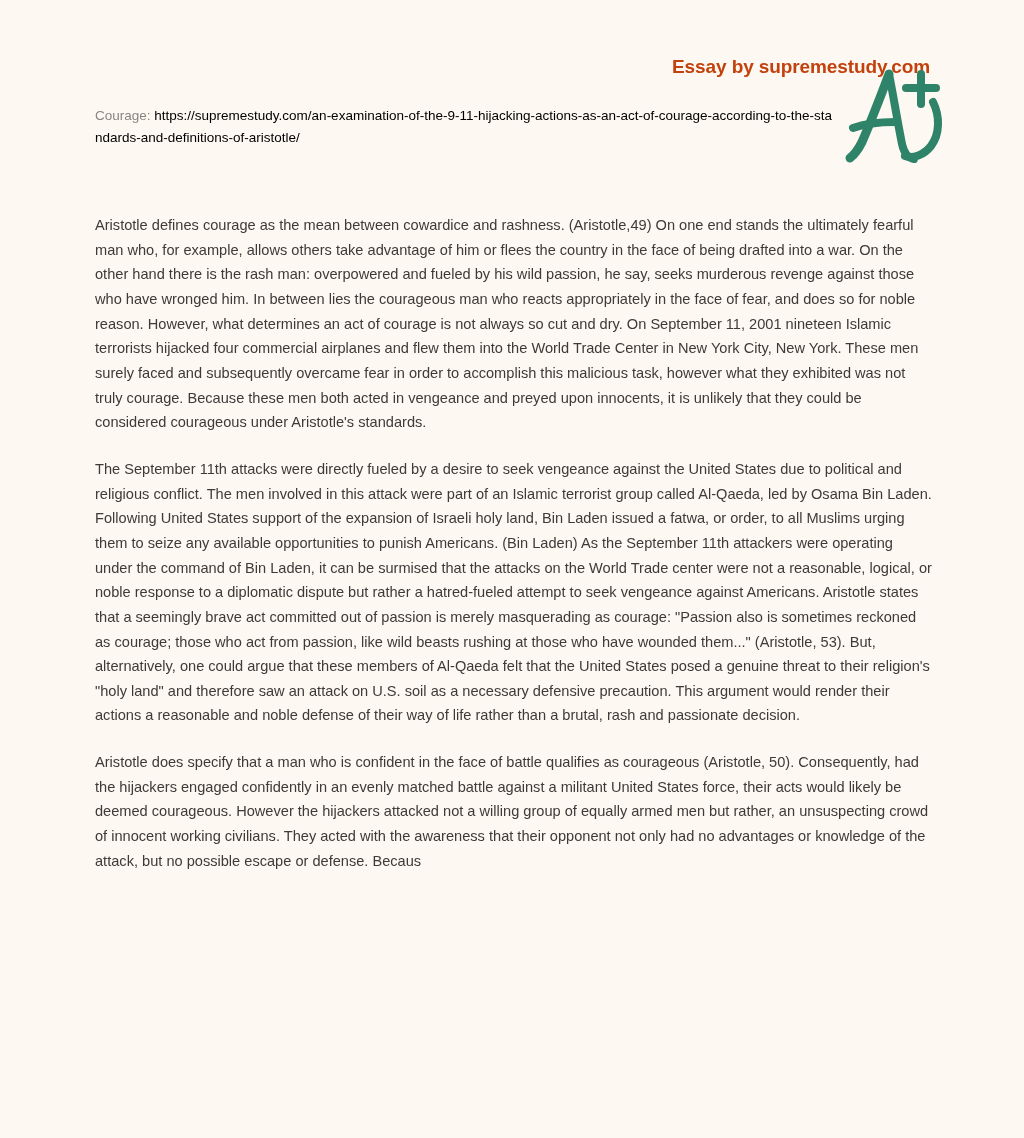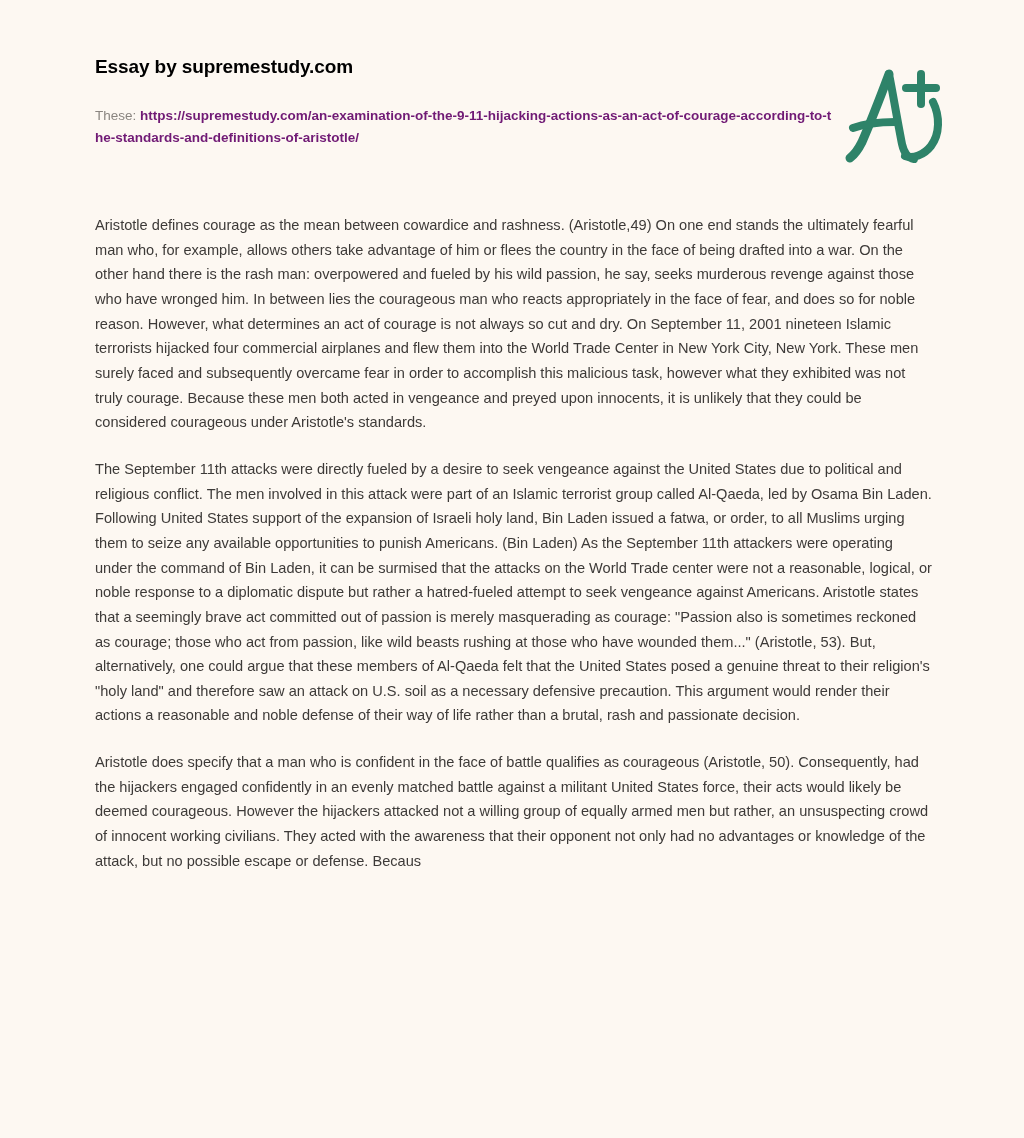--- a/index.html
+++ b/index.html
@@ -25,40 +25,40 @@
   
   .header {
     position: relative;
     padding: 56px 94px 0 95px;
     min-height: 185px;
     box-sizing: border-box;
   }
   .brand-line {
     font-size: 19px;
     font-weight: bold;
-    color: #000000;
+    color: #c2410c;
     letter-spacing: -0.1px;
     line-height: 1.2;
     margin: 0 0 26px 0;
+    text-align: right;
   }
   .source-block {
     font-size: 13.5px;
     line-height: 1.62;
     color: #8a8580;
     max-width: 740px;
     word-break: break-word;
   }
   .source-label {
     color: #8a8580;
   }
   .source-url {
-    color: #701a75;
+    color: #000000;
     text-decoration: none;
     word-break: break-all;
-    font-weight: bold;
   }
 
   .logo {
     position: absolute;
     top: 62px;
     right: 74px;
     width: 120px;
     height: 104px;
   }
   .logo svg {
@@ -96,21 +96,21 @@
 </style>
 </head>
 <body>
 
 <div class="page">
 
   <div class="header">
     <div class="brand-line">Essay by supremestudy.com</div>
 
     <div class="source-block">
-      <span class="source-label">These: </span><a class="source-url" href="#">https://supremestudy.com/an-examination-of-the-9-11-hijacking-actions-as-an-act-of-courage-according-to-the-standards-and-definitions-of-aristotle/</a>
+      <span class="source-label">Courage: </span><a class="source-url" href="#">https://supremestudy.com/an-examination-of-the-9-11-hijacking-actions-as-an-act-of-courage-according-to-the-standards-and-definitions-of-aristotle/</a>
     </div>
 
     <div class="logo">
       <svg viewBox="0 0 120 104" xmlns="http://www.w3.org/2000/svg">
         <g fill="none" stroke="#2e8369" stroke-linecap="round" stroke-linejoin="round">
           <path d="M59 12 C53 28 42 57 32 80 C28 88 24 93 20 96" stroke-width="9"></path>
           <path d="M59 12 C63 32 68 62 72 82 C74 91 78 96 84 97" stroke-width="8"></path>
           <path d="M23 66 C34 62 48 60 65 60" stroke-width="8"></path>
           <path d="M76 26 L106 26" stroke-width="8"></path>
           <path d="M91 12 L91 42" stroke-width="8"></path>

